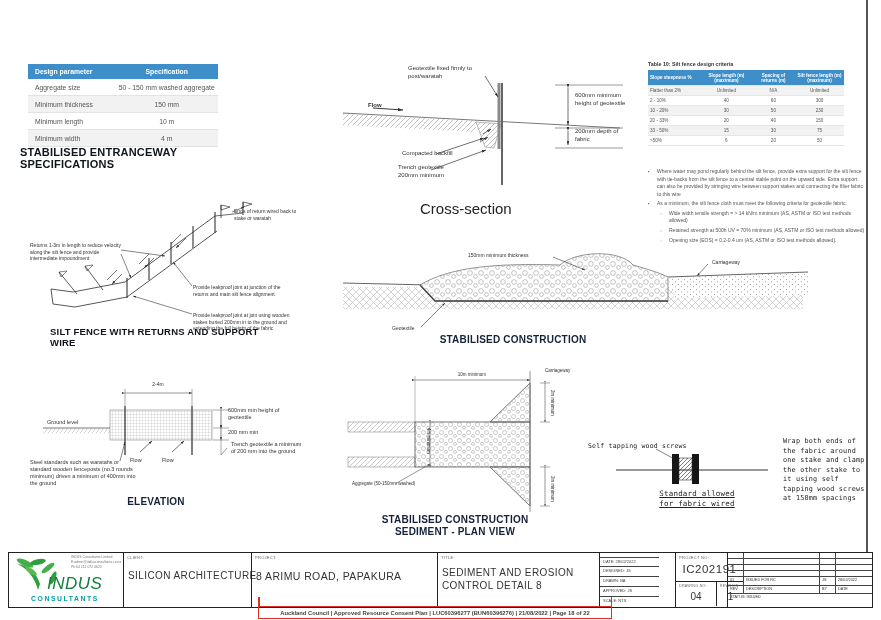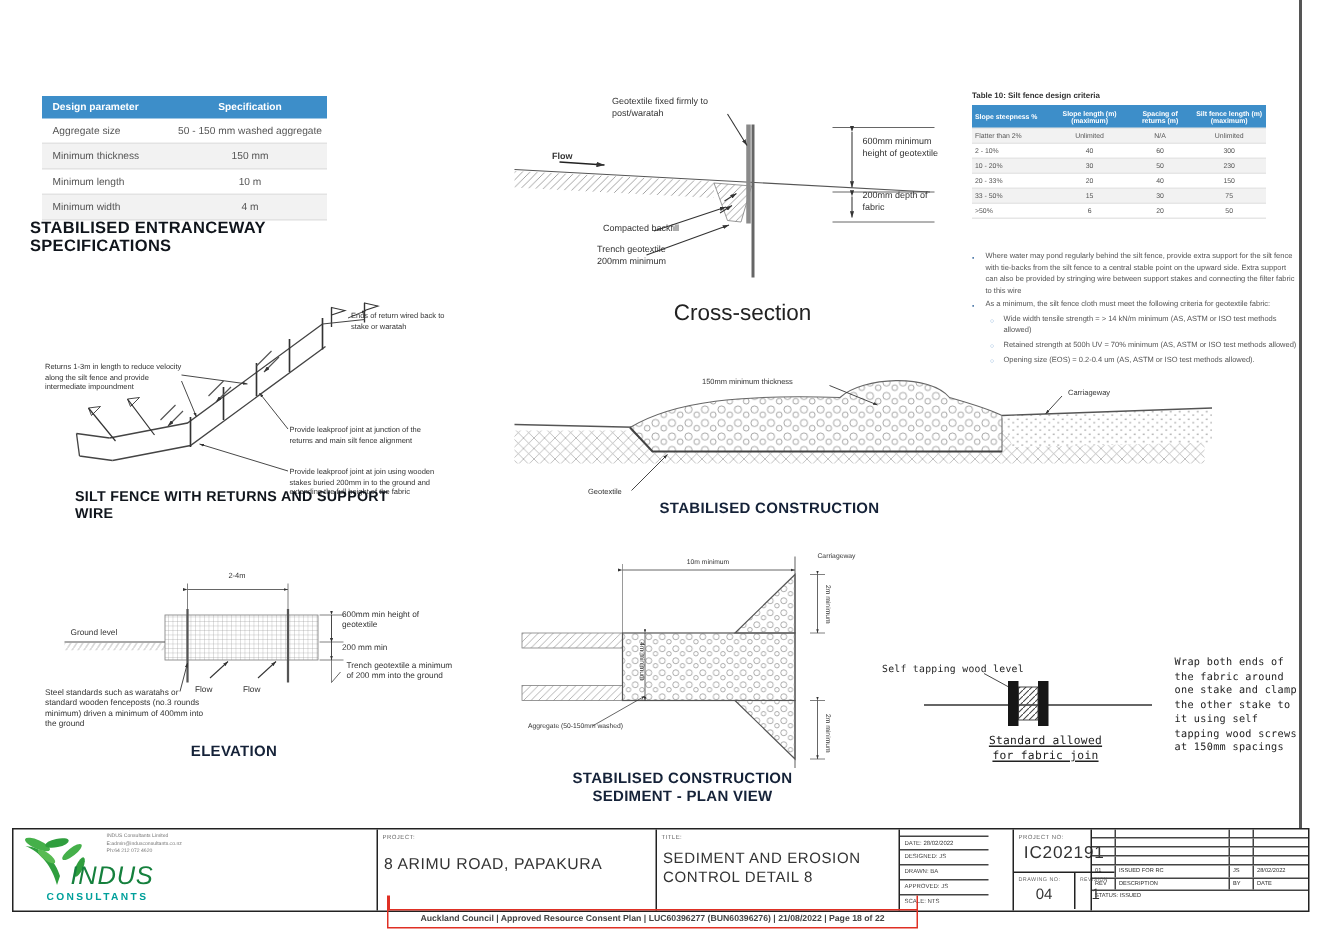--- a/index.html
+++ b/index.html
@@ -117,21 +117,21 @@
     <line x1="233" y1="73" x2="233" y2="87" stroke="#333" stroke-width="0.7" marker-start="url(#cs-ar)" marker-end="url(#cs-ar)"></line>
     <line x1="101" y1="96" x2="149" y2="80" stroke="#333" stroke-width="0.7" marker-end="url(#cs-ar)"></line>
     <line x1="96" y1="112" x2="151" y2="92" stroke="#333" stroke-width="0.7" marker-end="url(#cs-ar)"></line>
   </svg>
   <div class="lbl" style="left:408px; top:65px; width:80px;">Geotextile fixed firmly to post/waratah</div>
   <div class="lbl" style="left:368px; top:102px; font-weight:bold;">Flow</div>
   <div class="lbl" style="left:575px; top:92px; width:52px;">600mm minimum height of geotextile</div>
   <div class="lbl" style="left:575px; top:128px; width:52px;">200mm depth of fabric</div>
   <div class="lbl" style="left:402px; top:150px;">Compacted backfill</div>
   <div class="lbl" style="left:398px; top:164px; width:62px;">Trench geotextile 200mm minimum</div>
-  <div class="abs" style="left:420px; top:200px; width:150px; text-align:center; font-size:15px; color:#222;">Cross-section</div>
+  <div class="abs" style="left:420px; top:200px; width:150px; font-size:15px; color:#222;">Cross-section</div>
 
   <div class="abs" style="left:648px; top:61px; font-size:5.3px; font-weight:bold; color:#333;">Table 10:  Silt fence design criteria</div>
   <div class="silt-table">
     <div class="tr th">
       <div class="c cA">Slope steepness %</div>
       <div class="c cB">Slope length (m) (maximum)</div>
       <div class="c cC">Spacing of returns (m)</div>
       <div class="c cD">Silt fence length (m) (maximum)</div>
     </div>
     <div class="tr">
@@ -351,23 +351,23 @@
         <pattern id="fj-dh" width="4" height="4" patternUnits="userSpaceOnUse">
           <path d="M0,4 L4,0" stroke="#444" stroke-width="0.7"></path>
         </pattern>
       </defs>
     <line x1="58" y1="1" x2="80" y2="13" stroke="#333" stroke-width="0.6"></line>
     <line x1="18" y1="22" x2="170" y2="22" stroke="#333" stroke-width="1"></line>
     <rect x="74" y="6" width="7" height="30" fill="#161616"></rect>
     <rect x="94" y="6" width="7" height="30" fill="#161616"></rect>
     <rect x="81" y="10" width="13" height="22" fill="url(#fj-dh)" stroke="#333" stroke-width="0.6"></rect>
   </svg>
-  <div class="lbl cad" style="left:588px; top:442px; font-size:6.5px; color:#222;">Self tapping wood level</div>
+  <div class="lbl cad" style="left:588px; top:442px; font-size:6.5px; color:#222;">Self tapping wood screws</div>
   <div class="lbl lbl-c cad" style="left:642px; top:489px; width:110px; font-size:7.5px; color:#222; text-decoration:underline;">Standard allowed</div>
-  <div class="lbl lbl-c cad" style="left:642px; top:499px; width:110px; font-size:7.5px; color:#222; text-decoration:underline;">for fabric join</div>
+  <div class="lbl lbl-c cad" style="left:642px; top:499px; width:110px; font-size:7.5px; color:#222; text-decoration:underline;">for fabric wired</div>
   <div class="lbl cad" style="left:783px; top:437px; width:88px; font-size:6.8px; line-height:1.4; color:#222;">Wrap both ends of the fabric around one stake and clamp the other stake to it using self tapping wood screws at 150mm spacings</div>
 
   <div class="tb">
 
     <div class="tb-cell" style="left:0; width:114px; border-left:none;">
       <svg style="left:4px; top:3px;" width="50" height="40" viewBox="0 0 50 40">
         <g stroke="none">
           <path d="M25,34 C22,22 14,12 4,8 C16,9 24,18 27,28 Z" fill="#2f9e3e"></path>
           <ellipse cx="12" cy="7" rx="9" ry="3" transform="rotate(24 12 7)" fill="#45b04a"></ellipse>
           <ellipse cx="25" cy="6" rx="8" ry="2.8" transform="rotate(-12 25 6)" fill="#2f9e3e"></ellipse>
@@ -378,20 +378,24 @@
       </svg>
       <div class="logo-contact">
         <div>INDUS Consultants Limited</div>
         <div>E:admin@indusconsultants.co.nz</div>
         <div>Ph:64 212 072 4620</div>
       </div>
       <div class="abs logo-name" style="left:38px; top:22px;">INDUS</div>
       <div class="abs logo-sub" style="left:22px; top:42px;">CONSULTANTS</div>
     </div>
 
+    <div class="tb-cell" style="left:114px; width:144px;">
+      <div class="tb-lab">CLIENT:</div>
+      <div class="tb-val" style="font-size:10px;">SILICON ARCHITECTURE</div>
+    </div>
 
     <div class="tb-cell" style="left:242px; width:170px;">
       <div class="tb-lab">PROJECT:</div>
       <div class="tb-val">8 ARIMU ROAD, PAPAKURA</div>
     </div>
 
     <div class="tb-cell" style="left:428px; width:162px;">
       <div class="tb-lab">TITLE:</div>
       <div class="tb-val" style="top:14px; font-size:10px;">SEDIMENT AND EROSION</div>
       <div class="tb-val" style="top:27px; font-size:10px;">CONTROL DETAIL 8</div>

